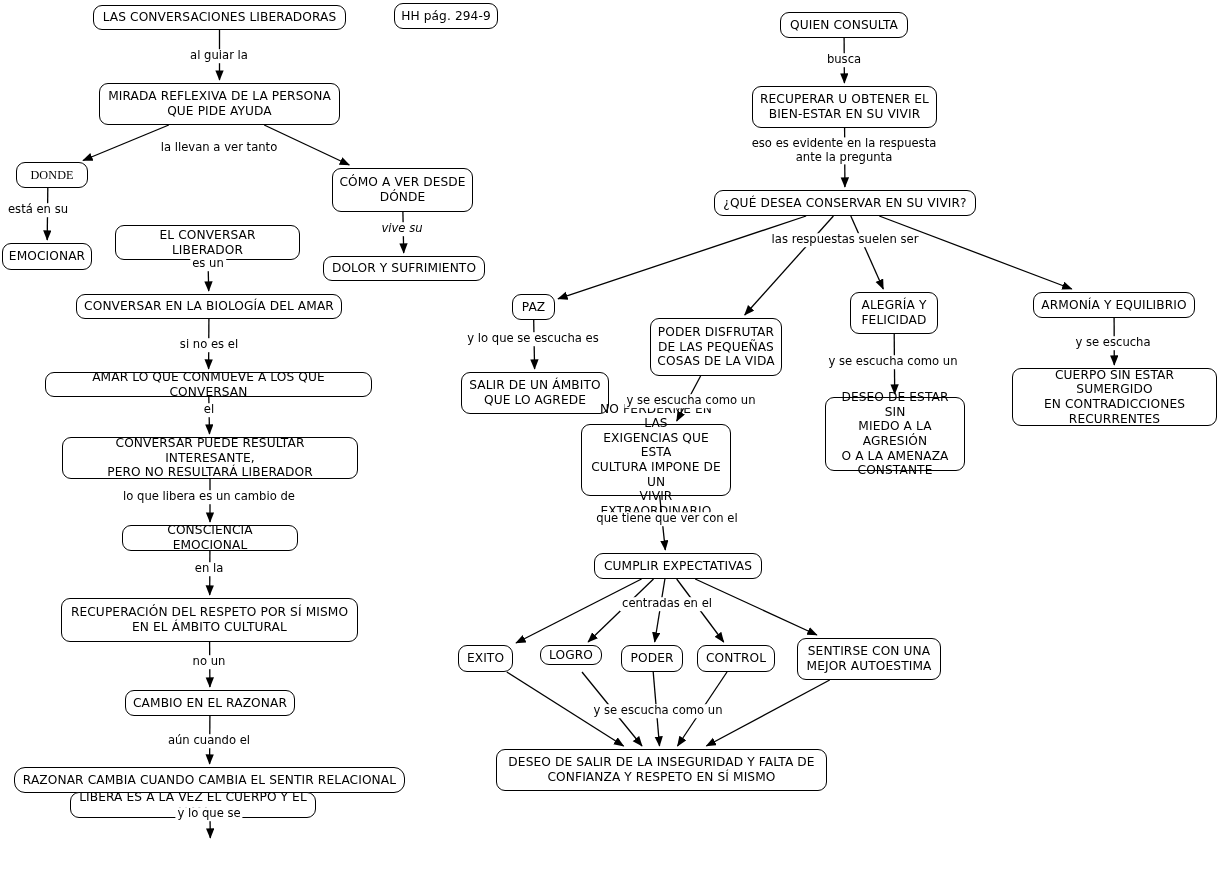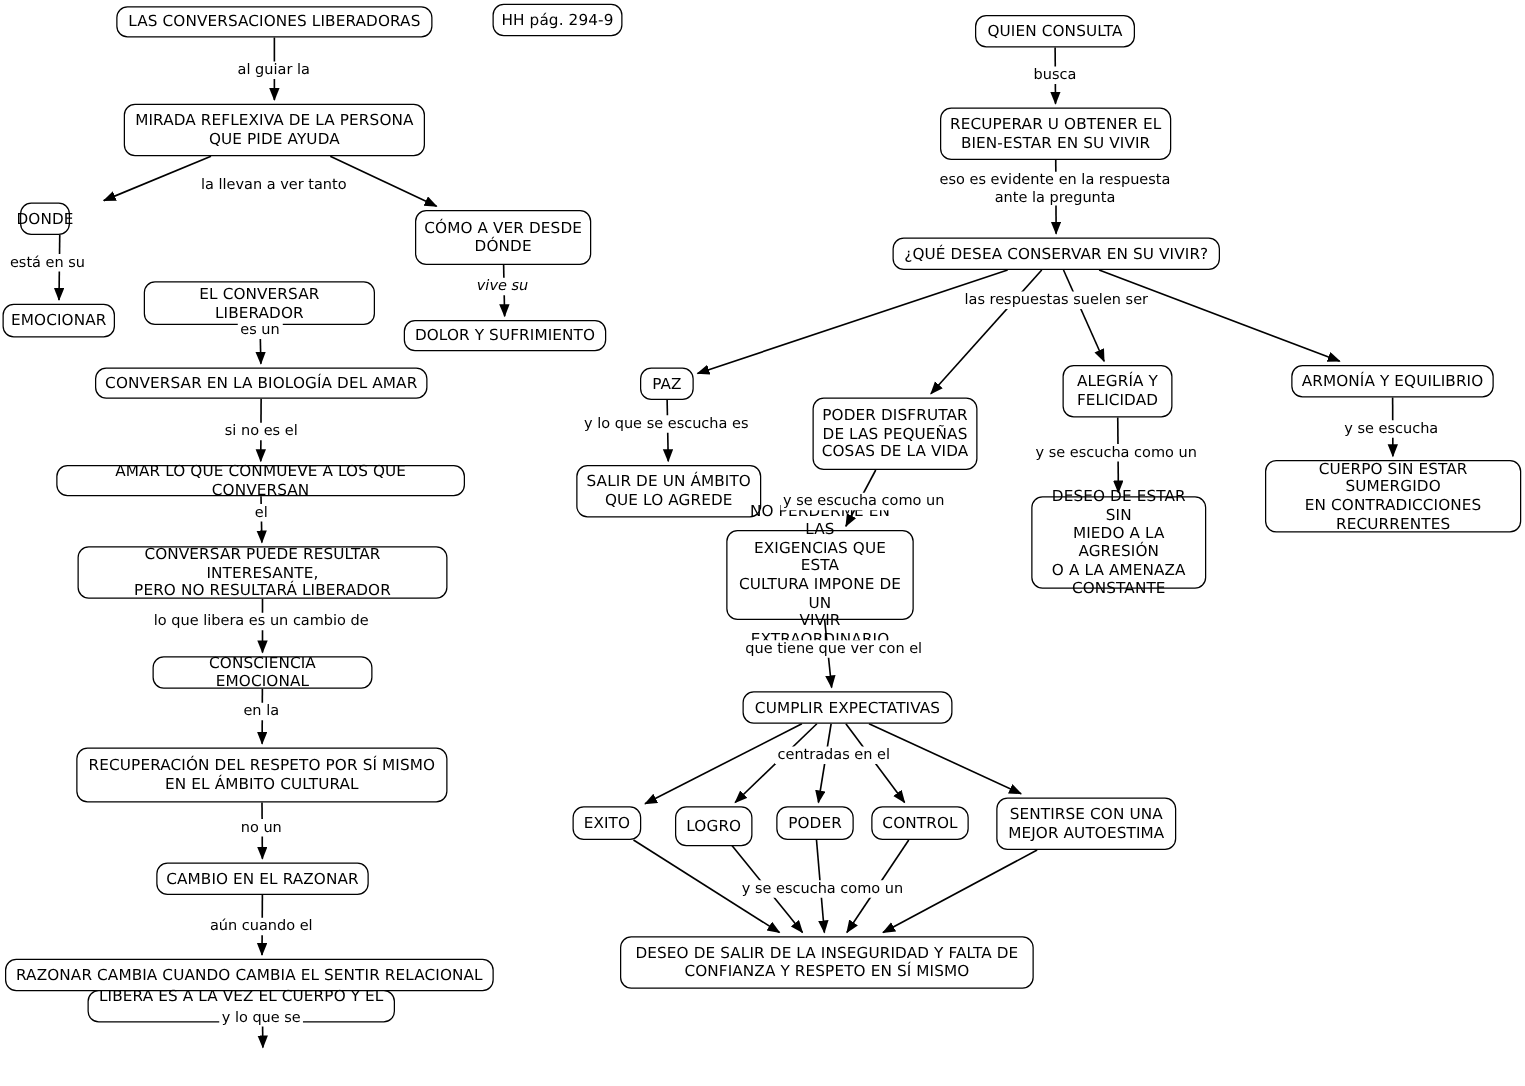--- a/index.html
+++ b/index.html
@@ -95,35 +95,35 @@
         <path d="M653.2,672.0 L659.5,746.0" marker-end="url(#ah)"></path>
         <path d="M727.0,672.0 L677.5,746.0" marker-end="url(#ah)"></path>
         <path d="M829.7,680.0 L706.4,746.0" marker-end="url(#ah)"></path>
       </g>
   </svg>
   <div id="node-layer">
       <div class="node" style="left: 394px; top: 3px; width: 104px; height: 26px;">HH pág. 294-9</div>
       <div class="node" style="left: 93px; top: 5px; width: 253px; height: 25px;">LAS CONVERSACIONES LIBERADORAS</div>
       <div class="node" style="left: 99px; top: 83px; width: 241px; height: 42px;">MIRADA REFLEXIVA DE LA PERSONA
 QUE PIDE AYUDA</div>
-      <div class="node" style="left: 16px; top: 162px; width: 40px; height: 26px;">DONDE</div>
+      <div class="node" style="left: 16px; top: 162px; width: 72px; height: 26px; font-family: Liberation Serif, serif;">DONDE</div>
       <div class="node" style="left: 332px; top: 168px; width: 141px; height: 44px;">CÓMO A VER DESDE
 DÓNDE</div>
       <div class="node" style="left: 2px; top: 243px; width: 90px; height: 27px;">EMOCIONAR</div>
       <div class="node" style="left: 115px; top: 225px; width: 185px; height: 35px;">EL CONVERSAR LIBERADOR</div>
       <div class="node" style="left: 323px; top: 256px; width: 162px; height: 25px;">DOLOR Y SUFRIMIENTO</div>
       <div class="node" style="left: 76px; top: 294px; width: 266px; height: 25px;">CONVERSAR EN LA BIOLOGÍA DEL AMAR</div>
       <div class="node" style="left: 45px; top: 372px; width: 327px; height: 25px;">AMAR LO QUE CONMUEVE A LOS QUE CONVERSAN</div>
       <div class="node" style="left: 62px; top: 437px; width: 296px; height: 42px;">CONVERSAR PUEDE RESULTAR INTERESANTE,
 PERO NO RESULTARÁ LIBERADOR</div>
       <div class="node" style="left: 122px; top: 525px; width: 176px; height: 26px;">CONSCIENCIA EMOCIONAL</div>
       <div class="node" style="left: 61px; top: 598px; width: 297px; height: 44px;">RECUPERACIÓN DEL RESPETO POR SÍ MISMO
 EN EL ÁMBITO CULTURAL</div>
       <div class="node" style="left: 125px; top: 690px; width: 170px; height: 26px;">CAMBIO EN EL RAZONAR</div>
-      <div class="node" style="left: 4px; top: 767px; width: 391px; height: 26px;">RAZONAR CAMBIA CUANDO CAMBIA EL SENTIR RELACIONAL</div>
+      <div class="node" style="left: 14px; top: 767px; width: 391px; height: 26px; border-radius: 11px;">RAZONAR CAMBIA CUANDO CAMBIA EL SENTIR RELACIONAL</div>
       <div class="node" style="left: 70px; top: 792px; width: 246px; height: 26px;">LIBERA ES A LA VEZ EL CUERPO Y EL ALMA</div>
       <div class="node" style="left: 780px; top: 12px; width: 128px; height: 26px;">QUIEN CONSULTA</div>
       <div class="node" style="left: 752px; top: 86px; width: 185px; height: 42px;">RECUPERAR U OBTENER EL
 BIEN-ESTAR EN SU VIVIR</div>
       <div class="node" style="left: 714px; top: 190px; width: 262px; height: 26px;">¿QUÉ DESEA CONSERVAR EN SU VIVIR?</div>
       <div class="node" style="left: 512px; top: 294px; width: 43px; height: 26px;">PAZ</div>
       <div class="node" style="left: 650px; top: 318px; width: 132px; height: 58px;">PODER DISFRUTAR
 DE LAS PEQUEÑAS
 COSAS DE LA VIDA</div>
       <div class="node" style="left: 850px; top: 292px; width: 88px; height: 42px;">ALEGRÍA Y
@@ -137,21 +137,21 @@
 CONSTANTE</div>
       <div class="node" style="left: 1012px; top: 368px; width: 205px; height: 58px;">CUERPO SIN ESTAR SUMERGIDO
 EN CONTRADICCIONES
 RECURRENTES</div>
       <div class="node" style="left: 581px; top: 424px; width: 150px; height: 72px;">NO PERDERME EN LAS
 EXIGENCIAS QUE ESTA
 CULTURA IMPONE DE UN
 VIVIR EXTRAORDINARIO</div>
       <div class="node" style="left: 583px; top: 553px; width: 168px; height: 26px; margin-left: 11px;">CUMPLIR EXPECTATIVAS</div>
       <div class="node" style="left: 458px; top: 645px; width: 55px; height: 27px;">EXITO</div>
-      <div class="node" style="left: 540px; top: 645px; width: 62px; height: 32px;">LOGRO</div>
+      <div class="node" style="left: 540px; top: 645px; width: 62px; height: 20px;">LOGRO</div>
       <div class="node" style="left: 621px; top: 645px; width: 62px; height: 27px;">PODER</div>
       <div class="node" style="left: 697px; top: 645px; width: 78px; height: 27px;">CONTROL</div>
       <div class="node" style="left: 797px; top: 638px; width: 144px; height: 42px;">SENTIRSE CON UNA
 MEJOR AUTOESTIMA</div>
       <div class="node" style="left: 496px; top: 749px; width: 331px; height: 42px;">DESEO DE SALIR DE LA INSEGURIDAD Y FALTA DE
 CONFIANZA Y RESPETO EN SÍ MISMO</div>
     </div>
   <div id="label-layer">
       <div class="link-label" style="left: 219px; top: 56px;">al guiar la</div>
       <div class="link-label" style="left: 219px; top: 148px;">la llevan a ver tanto</div>

